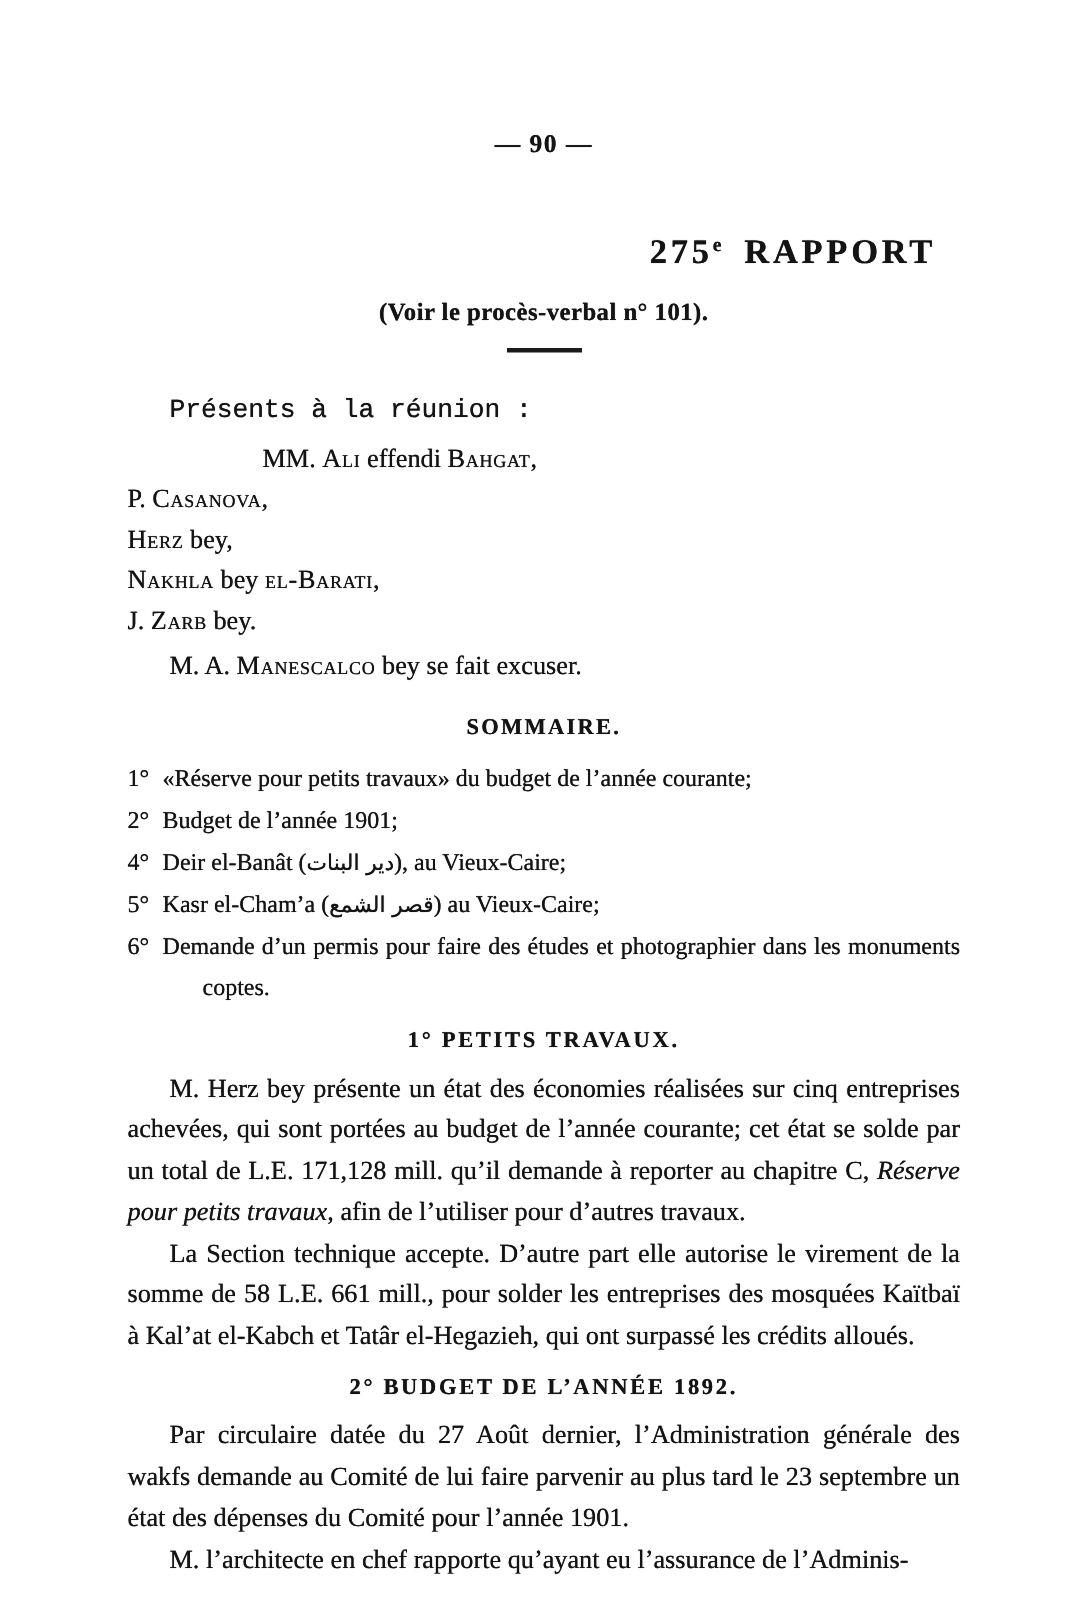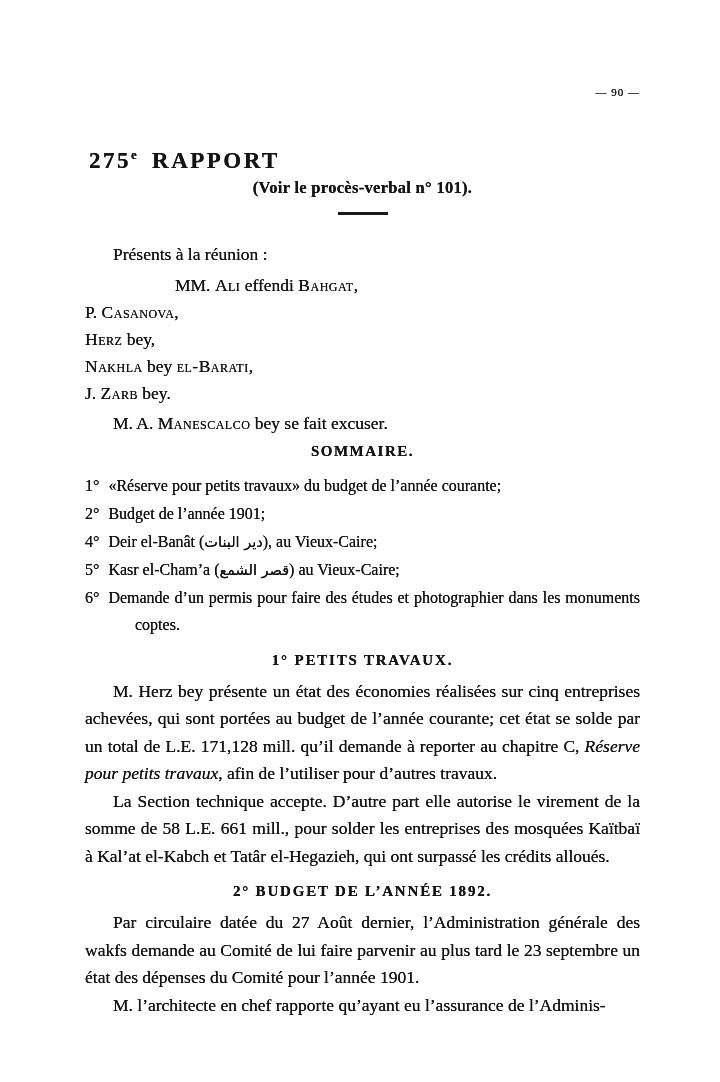--- a/index.html
+++ b/index.html
@@ -17,29 +17,29 @@
     position: relative;
     width: 720px;
     height: 1082px;
     box-sizing: border-box;
     padding: 86px 80px 0 85px;
     overflow: hidden;
     background: #ffffff;
     text-shadow: 0 0 0.45px currentColor; 
   }
   .page-number {
-    text-align: right;
-    font-weight: normal;
-    font-size: 11px;
+    text-align: center;
+    font-weight: bold;
+    font-size: 17px;
     letter-spacing: 1px;
   }
   .title-block { margin-top: 44px; }
   .report-title {
-    margin: 4px;
-    text-align: left;
+    margin: 16px;
+    text-align: right;
     font-size: 23px;
     font-weight: bold;
     letter-spacing: 2.5px;
     word-spacing: 7px;
     line-height: 26px;
   }
   .report-title sup { font-size: 13px; letter-spacing: 0; }
   .report-subtitle {
     margin-top: 4px;
     text-align: center;
@@ -52,30 +52,31 @@
     width: 50px;
     height: 3px;
     background: #1a1a1a;
     margin: 14px auto 0;
   }
   
   .attendance { margin-top: 26px; font-size: 17.5px; }
   .attendance-intro {
     margin: 0 0 5px 28px;
     line-height: 26px;
+    font-family: Liberation Mono, monospace;
   }
   .attendee-row {
     line-height: 27px;
     white-space: nowrap;
   }
   .attendee-row.first { margin-left: 90px; }
   .sc { font-variant: small-caps; letter-spacing: 0.5px; }
   .excused { margin: 3px 0 0 28px; line-height: 26px; }
   
-  .sommaire { margin-top: 7px; }
+  .sommaire { margin-top: 21px; }
   .sommaire-heading {
     margin: 0;
     text-align: center;
     font-size: 15px;
     font-weight: bold;
     letter-spacing: 1.5px;
   }
   .sommaire-items { margin-top: 12px; font-size: 16px; line-height: 27px; }
   .sommaire-item {
     padding-left: 50px;

